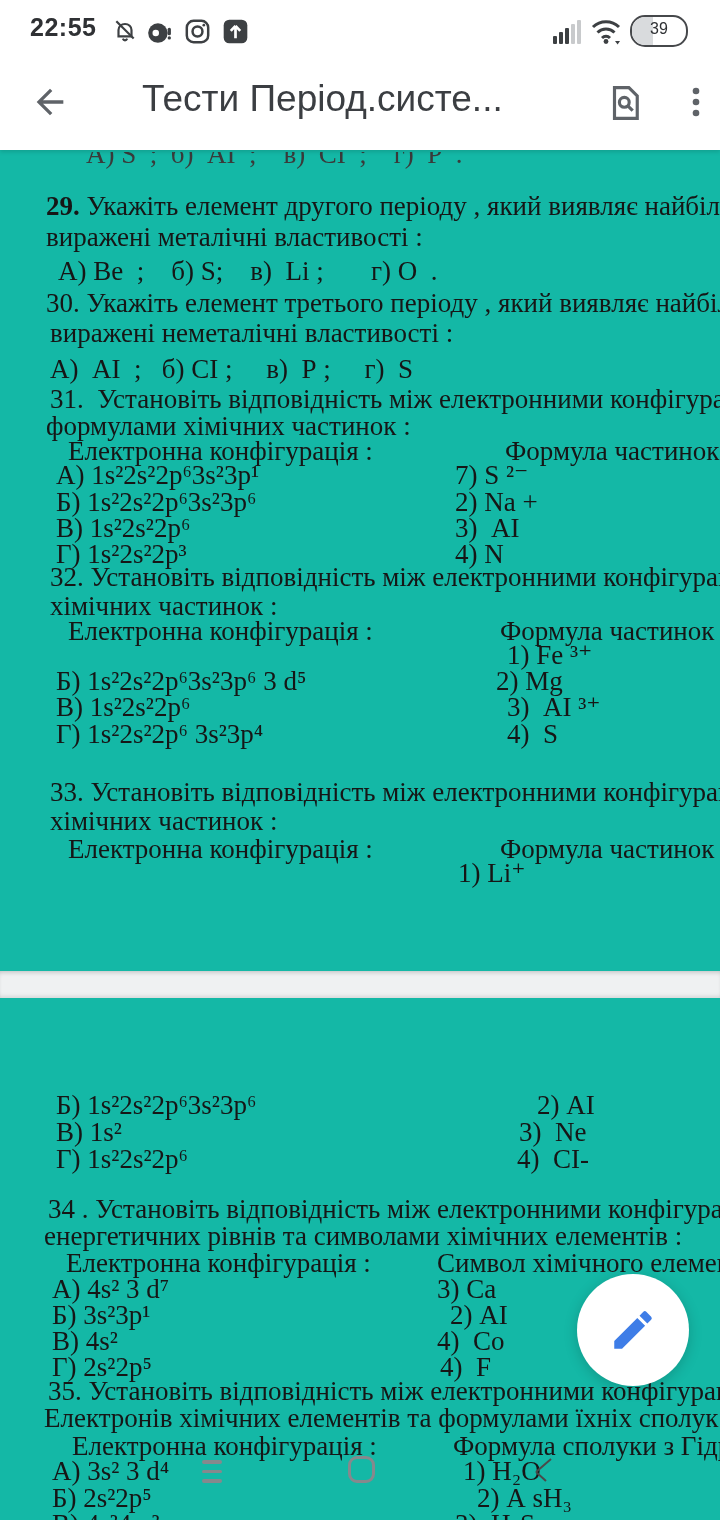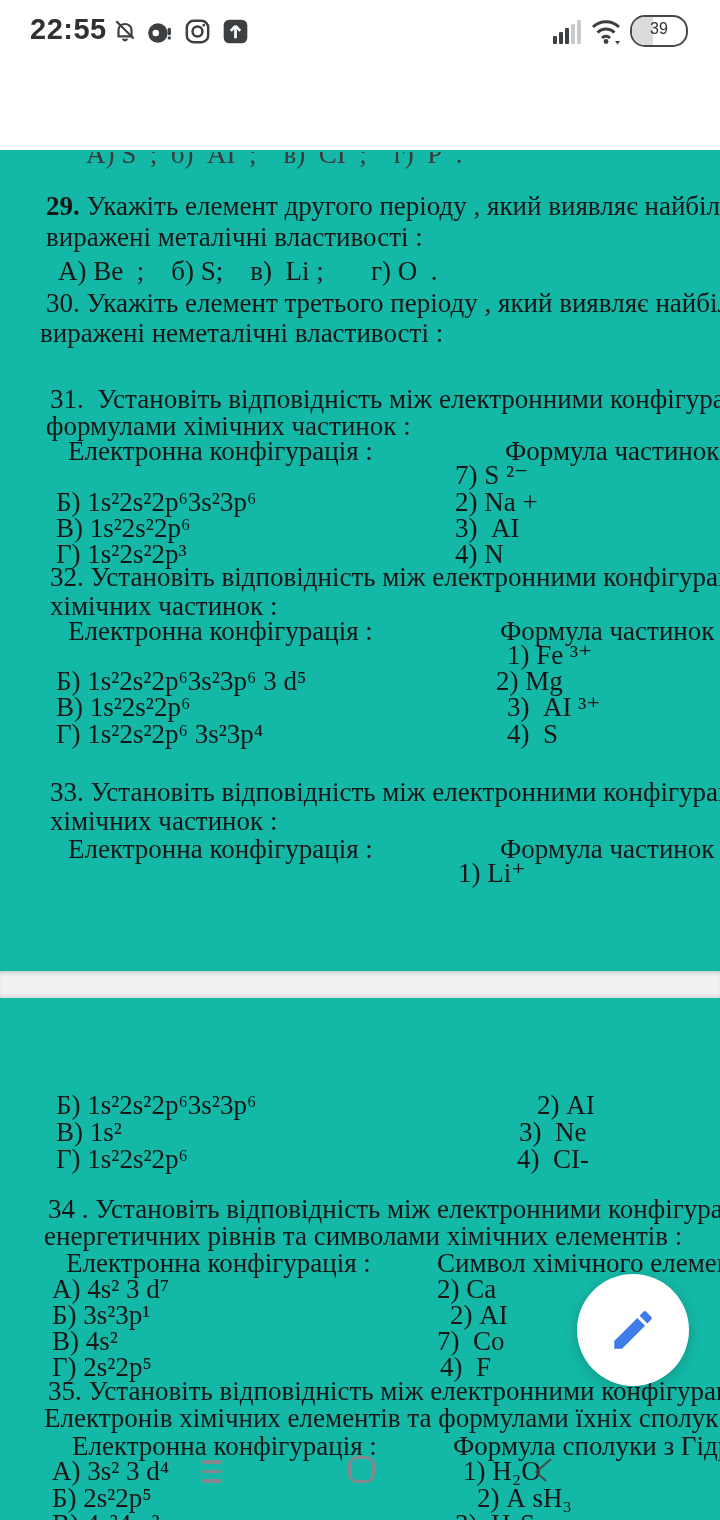--- a/index.html
+++ b/index.html
@@ -1,20 +1,20 @@
 <!DOCTYPE html>
 <html><head>
 <meta charset="utf-8">
 <style>
   html,body{margin:0;padding:0;background:#e8e8e8;}
   .screen{position:relative;width:720px;height:1520px;background:#ffffff;overflow:hidden;
           font-family:"Liberation Sans",sans-serif;}
   
   .statusbar{position:absolute;left:0;top:0;width:720px;height:56px;background:#fff;z-index:30;}
-  .time{position:absolute;left:30px;top:13px;font-size:29px;font-weight:600;color:#2f3134;letter-spacing:.5px;}
+  .time{position:absolute;left:30px;top:13px;font-size:25px;font-weight:600;color:#2f3134;letter-spacing:.5px;}
   .sb-icon{position:absolute;top:18px;}
   .sig-bars{position:absolute;left:553px;top:20px;width:30px;height:24px;}
   .sig-bars i{position:absolute;bottom:0;width:4px;border-radius:1px;display:block;}
   .battery{position:absolute;left:630px;top:15px;width:54px;height:28px;border:2.5px solid #46484b;border-radius:15px;overflow:hidden;}
   .battery .fill{position:absolute;left:0;top:0;bottom:0;width:39%;background:#d9dbdd;}
   .battery .pct{position:absolute;left:0;right:0;top:3px;text-align:center;font-size:16px;color:#2f3134;font-weight:500;}
   
   .appbar{position:absolute;left:0;top:56px;width:720px;height:94px;background:#fff;z-index:25;
           box-shadow:0 2px 4px rgba(0,0,0,.13);}
   .appbar .title{position:absolute;left:142px;top:22px;font-size:37px;color:#3b3e42;width:460px;
@@ -96,38 +96,65 @@
         <path d="M25 24l2.6 3.6L30 24z" fill="#3d4043"></path>
       </svg>
     </span>
 
     <span class="battery">
       <span class="fill"></span>
       <span class="pct">39</span>
     </span>
   </div>
 
+  <div class="appbar">
+    <button class="iconbtn" style="left:30px;top:26px">
+      <svg width="40" height="40" viewBox="0 0 24 24" fill="#5f6368">
+        <path d="M20 11H7.8l5.6-5.6L12 4l-8 8 8 8 1.4-1.4L7.8 13H20v-2z"></path>
+      </svg>
+    </button>
+
+    <span class="title">Тести Період.систе...</span>
+
+    <button class="iconbtn" style="left:604px;top:26px">
+      <svg width="42" height="42" viewBox="0 0 24 24" fill="none" stroke="#5f6368" stroke-width="1.8">
+        <path d="M6 3.2h8.2L19 8v12.8H6z"></path>
+        <circle cx="11.6" cy="11.6" r="2.8"></circle>
+        <line x1="13.6" y1="13.6" x2="16.4" y2="16.4"></line>
+      </svg>
+    </button>
+
+    <button class="iconbtn" style="left:676px;top:26px">
+      <svg width="40" height="40" viewBox="0 0 24 24" fill="#5f6368">
+        <circle cx="12" cy="5.4" r="2"></circle>
+          <circle cx="12" cy="12" r="2"></circle>
+          <circle cx="12" cy="18.6" r="2"></circle>
+      </svg>
+    </button>
+  </div>
 
   <div class="docpane">
 
     <div class="cutwrap">
       <span class="dline">А) S  ;  б)  АІ  ;    в)  СІ  ;    г)  Р  .</span>
     </div>
 
     <div class="dline" style="left:46px;top:41px"><b>29.</b><span> Укажіть елемент другого періоду , який виявляє найбільш яскраво</span></div>
     <div class="dline" style="left:46px;top:72px">виражені металічні властивості :</div>
     <div class="dline" style="left:58px;top:106px">А) Be  ;    б) S;    в)  Li ;       г) O  .</div>
 
     <div class="dline" style="left:46px;top:138px">30. Укажіть елемент третього періоду , який виявляє найбільш яскраво</div>
-    <div class="dline" style="left:40px;top:168px">виражені неметалічні властивості :</div>
+    <div class="dline" style="left:50px;top:168px">виражені неметалічні властивості :</div>
+    <div class="dline" style="left:50px;top:204px">А)  АІ  ;   б) СІ ;     в)  Р ;     г)  S</div>
 
     <div class="dline" style="left:50px;top:234px">31.  Установіть відповідність між електронними конфігураціями та</div>
     <div class="dline" style="left:46px;top:261px">формулами хімічних частинок :</div>
     <div class="dline" style="left:68px;top:286px">Електронна конфігурація :</div>
     <div class="dline" style="left:505px;top:286px">Формула частинок :</div>
+    <div class="dline" style="left:56px;top:310px">А) 1s²2s²2p⁶3s²3p¹</div>
     <div class="dline" style="left:455px;top:310px">7) S ²⁻</div>
     <div class="dline" style="left:56px;top:337px">Б) 1s²2s²2p⁶3s²3p⁶</div>
     <div class="dline" style="left:455px;top:337px">2) Na +</div>
     <div class="dline" style="left:56px;top:363px">В) 1s²2s²2p⁶</div>
     <div class="dline" style="left:455px;top:363px">3)  АІ</div>
     <div class="dline" style="left:56px;top:389px">Г) 1s²2s²2p³</div>
     <div class="dline" style="left:455px;top:389px">4) N</div>
 
     <div class="dline" style="left:50px;top:412px">32. Установіть відповідність між електронними конфігураціями та фор</div>
     <div class="dline" style="left:50px;top:441px">хімічних частинок :</div>
@@ -154,25 +181,25 @@
     <div class="dline" style="left:56px;top:967px">В) 1s²</div>
     <div class="dline" style="left:519px;top:967px">3)  Ne</div>
     <div class="dline" style="left:56px;top:994px">Г) 1s²2s²2p⁶</div>
     <div class="dline" style="left:517px;top:994px">4)  СІ-</div>
 
     <div class="dline" style="left:48px;top:1044px">34 . Установіть відповідність між електронними конфігураціями  зовн</div>
     <div class="dline" style="left:44px;top:1071px">енергетичних рівнів та символами хімічних елементів :</div>
     <div class="dline" style="left:66px;top:1098px">Електронна конфігурація :</div>
     <div class="dline" style="left:437px;top:1098px">Символ хімічного елемента</div>
     <div class="dline" style="left:52px;top:1124px">А) 4s² 3 d⁷</div>
-    <div class="dline" style="left:437px;top:1124px">2) Ca</div>
+    <div class="dline" style="left:437px;top:1124px">3) Ca</div>
     <div class="dline" style="left:52px;top:1150px">Б) 3s²3p¹</div>
     <div class="dline" style="left:450px;top:1150px">2) АІ</div>
     <div class="dline" style="left:52px;top:1176px">В) 4s²</div>
-    <div class="dline" style="left:437px;top:1176px">7)  Co</div>
+    <div class="dline" style="left:437px;top:1176px">4)  Co</div>
     <div class="dline" style="left:52px;top:1202px">Г) 2s²2p⁵</div>
     <div class="dline" style="left:440px;top:1202px">4)  F</div>
 
     <div class="dline" style="left:48px;top:1226px">35. Установіть відповідність між електронними конфігураціями  вален</div>
     <div class="dline" style="left:44px;top:1253px">Електронів хімічних елементів та формулами їхніх сполук із Гідроген</div>
     <div class="dline" style="left:72px;top:1281px">Електронна конфігурація :</div>
     <div class="dline" style="left:453px;top:1281px">Формула сполуки з Гідроген</div>
     <div class="dline" style="left:52px;top:1306px">А) 3s² 3 d⁴</div>
     <div class="dline" style="left:463px;top:1306px">1) H₂O</div>
     <div class="dline" style="left:52px;top:1333px">Б) 2s²2p⁵</div>

